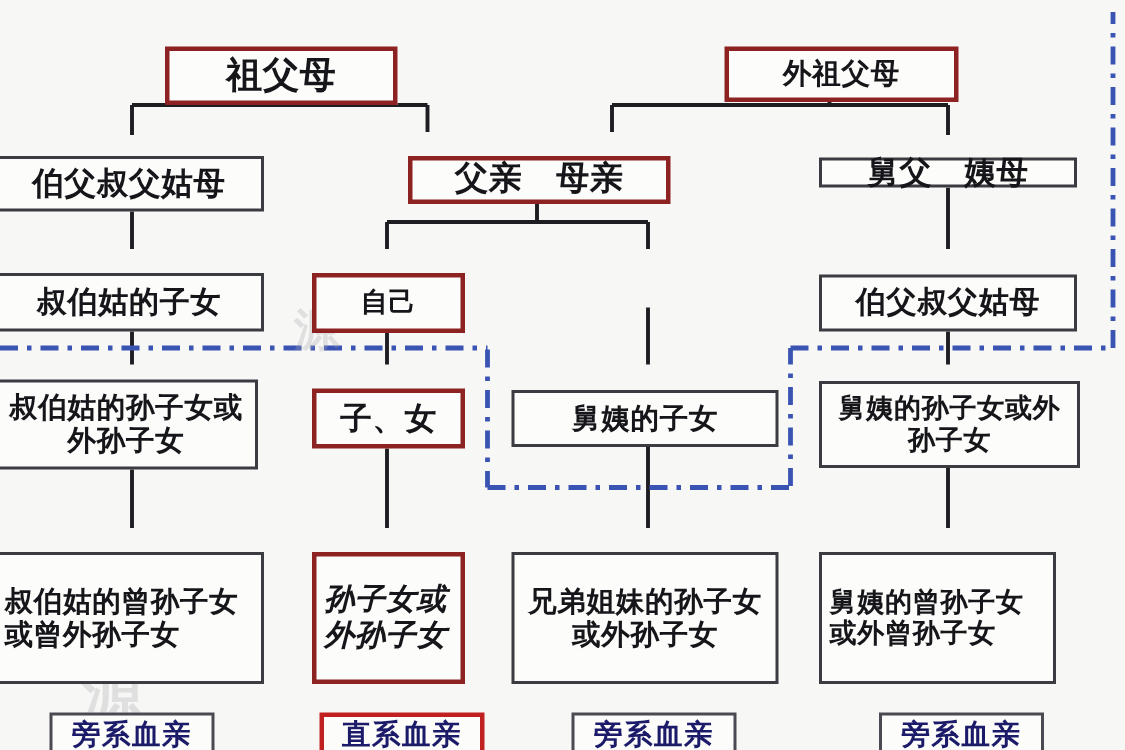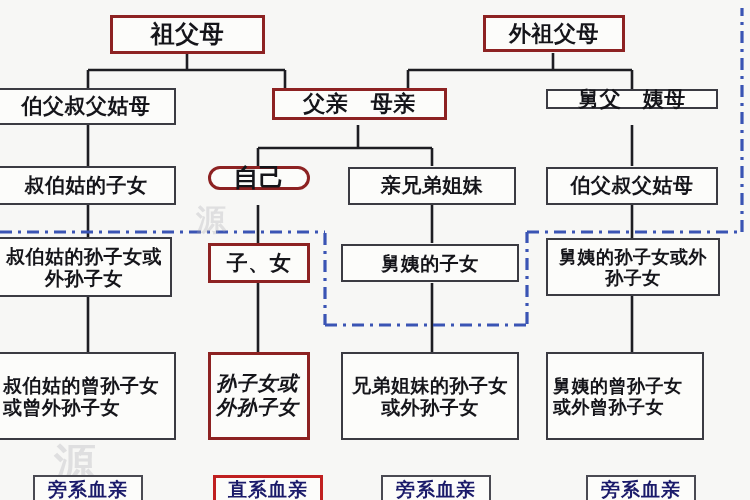--- a/index.html
+++ b/index.html
@@ -15,20 +15,21 @@
     position:absolute;
     box-sizing:border-box;
     background:#fcfcfa;
     display:flex;align-items:center;justify-content:center;
     text-align:center;
     color:#15151a;
     font-weight:700;
     letter-spacing:.5px;
     line-height:1.18;
     z-index:3;
+    margin-top:16px;
   }
   .black{border:2px solid #3b3b42;}
   .red{border:3px solid #8d2222;}
   .legend{
     position:absolute;box-sizing:border-box;
     background:#fcfcfa;
     display:flex;align-items:center;justify-content:center;
     font-weight:700;color:#1b1b6a;letter-spacing:1px;
     z-index:3;
   }
@@ -73,29 +74,28 @@
       <path d="M527,324 L527,232"></path>
       <path d="M527,232 L742,232"></path>
       <path d="M742,232 L742,8"></path>
     </g>
   </svg>
 
   <div class="watermark" style="left:54px;top:436px;font-size:42px;">源</div>
   <div class="watermark" style="left:196px;top:200px;font-size:30px;">源</div>
 
   <div class="node red" style="left:110px;top:15px;width:155px;height:39px;font-size:24px;">祖父母</div>
-  <div class="node red" style="left:483px;top:15px;width:142px;height:37px;font-size:22px;">外祖父母</div>
+  <div class="node red" style="left:483px;top:15px;width:156px;height:37px;font-size:19px;">外祖父母</div>
 
   <div class="node black" style="left:-4px;top:88px;width:180px;height:37px;font-size:21px;">伯父叔父姑母</div>
   <div class="node red" style="left:272px;top:88px;width:175px;height:32px;font-size:22px;">父亲　母亲</div>
   <div class="node black" style="left:546px;top:89px;width:172px;height:20px;font-size:21px;">舅父　姨母</div>
 
   <div class="node black" style="left:-4px;top:166px;width:180px;height:39px;font-size:20px;">叔伯姑的子女</div>
-  <div class="node red" style="left:208px;top:166px;width:102px;height:24px;font-size:25px;border-radius:17px;">自己</div>
-  <div class="node black" style="left:348px;top:167px;width:168px;height:38px;font-size:20px;">亲兄弟姐妹</div>
+  <div class="node red" style="left:208px;top:166px;width:102px;height:40px;font-size:18px;">自己</div>
   <div class="node black" style="left:546px;top:167px;width:172px;height:38px;font-size:20px;">伯父叔父姑母</div>
 
   <div class="node black" style="left:-4px;top:237px;width:176px;height:60px;font-size:19px;padding:0 4px;">叔伯姑的孙子女或外孙子女</div>
   <div class="node red" style="left:208px;top:243px;width:102px;height:40px;font-size:21px;">子、女</div>
   <div class="node black" style="left:341px;top:244px;width:178px;height:38px;font-size:19px;">舅姨的子女</div>
   <div class="node black" style="left:546px;top:238px;width:174px;height:58px;font-size:18px;padding:16px 4px;">舅姨的孙子女或外孙子女</div>
 
   <div class="node black" style="left:-4px;top:352px;width:180px;height:88px;font-size:19px;padding:0 5px;justify-content:flex-start;text-align:left;">叔伯姑的曾孙子女或曾外孙子女</div>
   <div class="node red" style="left:208px;top:352px;width:102px;height:88px;font-size:20px;padding:0 5px;justify-content:flex-start;text-align:left;font-style:italic;">孙子女或外孙子女</div>
   <div class="node black" style="left:341px;top:352px;width:178px;height:88px;font-size:19px;padding:0 5px;justify-content:flex-start;text-align:center;">兄弟姐妹的孙子女或外孙子女</div>

